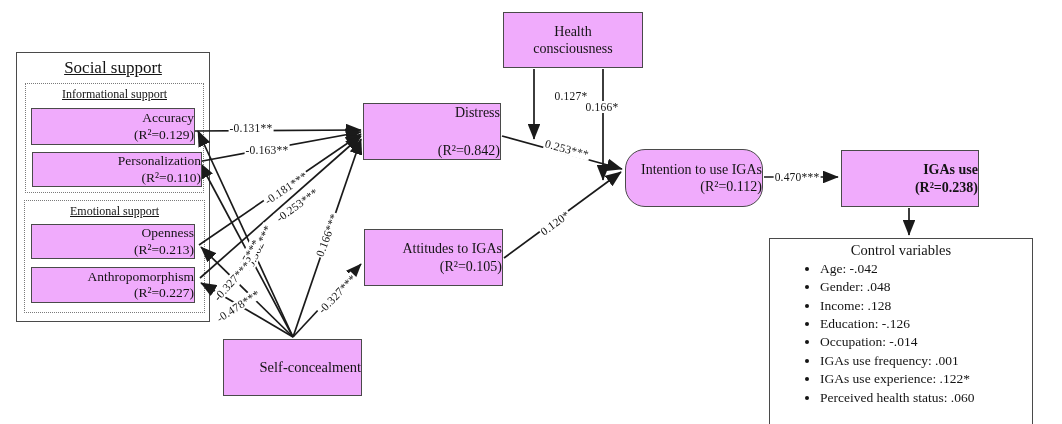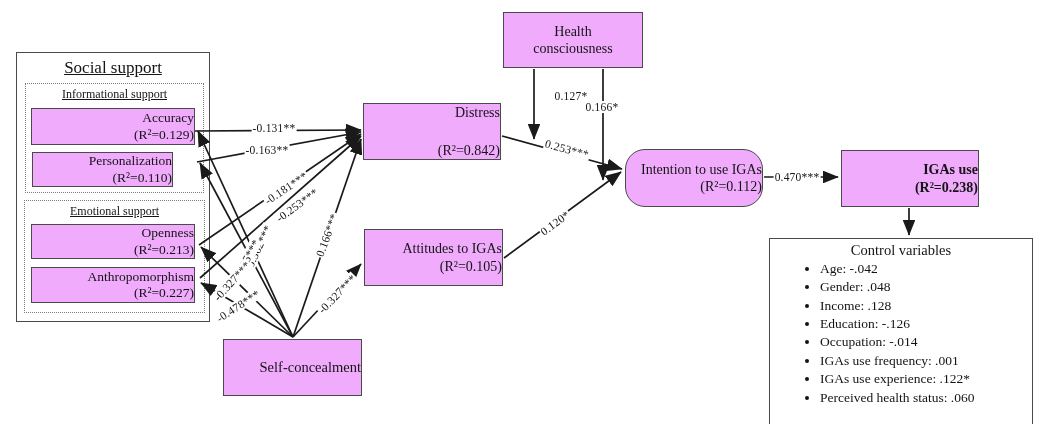--- a/index.html
+++ b/index.html
@@ -69,21 +69,21 @@
       <line x1="603" y1="69" x2="603" y2="180" marker-end="url(#ah)"></line>
       <line x1="764" y1="177" x2="838" y2="177" marker-end="url(#ah)"></line>
       <line x1="909" y1="208" x2="909" y2="235" marker-end="url(#ah)"></line>
     </g>
   </svg>
 
   <div class="node" style="left:31px;top:108px;width:164px;height:37px;">
     <div>Accuracy</div>
     <div>(R²=0.129)</div>
   </div>
-  <div class="node" style="left:32px;top:152px;width:141px;height:35px;">
+  <div class="node" style="left:32px;top:152px;width:170px;height:35px;">
     <div>Personalization</div>
     <div>(R²=0.110)</div>
   </div>
   <div class="node" style="left:31px;top:224px;width:164px;height:35px;">
     <div>Openness</div>
     <div>(R²=0.213)</div>
   </div>
   <div class="node" style="left:31px;top:267px;width:164px;height:36px;">
     <div>Anthropomorphism</div>
     <div>(R²=0.227)</div>
@@ -118,21 +118,21 @@
       <li>Gender: .048</li>
       <li>Income: .128</li>
       <li>Education: -.126</li>
       <li>Occupation: -.014</li>
       <li>IGAs use frequency: .001</li>
       <li>IGAs use experience: .122*</li>
       <li>Perceived health status: .060</li>
     </ul>
   </div>
 
-  <span class="coef" style="left:274px;top:128px;transform:translate(-50%,-50%);">-0.131**</span>
+  <span class="coef" style="left:251px;top:128px;transform:translate(-50%,-50%);">-0.131**</span>
   <span class="coef" style="left:267px;top:150px;transform:translate(-50%,-50%);">-0.163**</span>
   <span class="coef" style="left:286px;top:188px;transform:translate(-50%,-50%) rotate(-34deg);">-0.181***</span>
   <span class="coef" style="left:297px;top:205px;transform:translate(-50%,-50%) rotate(-36deg);">-0.253***</span>
   <span class="coef" style="left:327px;top:235px;transform:translate(-50%,-50%) rotate(-70deg);">0.166***</span>
   <span class="coef" style="left:258px;top:248px;transform:translate(-50%,-50%) rotate(-65deg);">-0.362***</span>
   <span class="coef" style="left:245px;top:262px;transform:translate(-50%,-50%) rotate(-62deg);">-0.335***</span>
   <span class="coef" style="left:232px;top:281px;transform:translate(-50%,-50%) rotate(-48deg);">-0.327***</span>
   <span class="coef" style="left:238px;top:306px;transform:translate(-50%,-50%) rotate(-33deg);">-0.478***</span>
   <span class="coef" style="left:337px;top:294px;transform:translate(-50%,-50%) rotate(-46deg);">-0.327***</span>
   <span class="coef" style="left:567px;top:149px;transform:translate(-50%,-50%) rotate(15deg);">0.253***</span>

